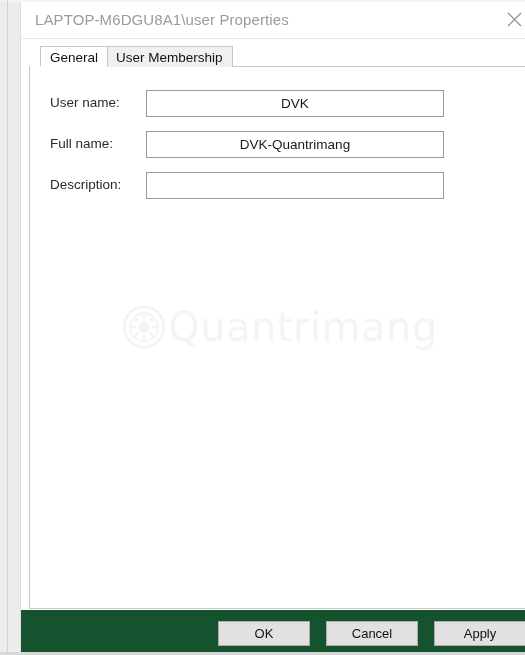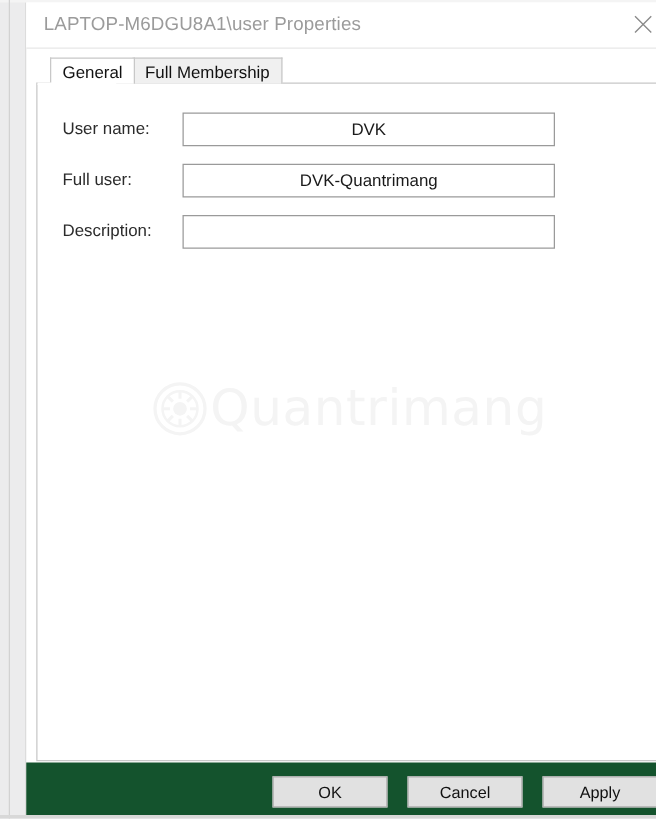--- a/index.html
+++ b/index.html
@@ -253,32 +253,32 @@
       <span>
         <svg width="15" height="15" viewBox="0 0 15 15">
           <path d="M1 1 L14 14 M14 1 L1 14" stroke="#8a8a8a" stroke-width="1.1" fill="none"></path>
         </svg>
       </span>
     </div>
   </div>
 
   <div id="tab-strip">
     <div class="tab selected" id="tab-general">General</div>
-    <div class="tab unselected" id="tab-group-membership">Full Membership</div>
+    <div class="tab unselected" id="tab-group-membership">User Membership</div>
   </div>
 
   <div id="tab-panel">
 
     <div class="form-row" id="row-username">
       <div class="field-label">User name:</div>
       <input class="field-input" type="text" value="DVK" style="">
     </div>
 
     <div class="form-row" id="row-fullname">
-      <div class="field-label">Full user:</div>
+      <div class="field-label">Full name:</div>
       <input class="field-input" type="text" value="DVK-Quantrimang" style="">
     </div>
 
     <div class="form-row" id="row-description">
       <div class="field-label">Description:</div>
       <input class="field-input" type="text" value="" style="">
     </div>
 
     <div id="watermark">
       <span id="watermark-logo-icon">

